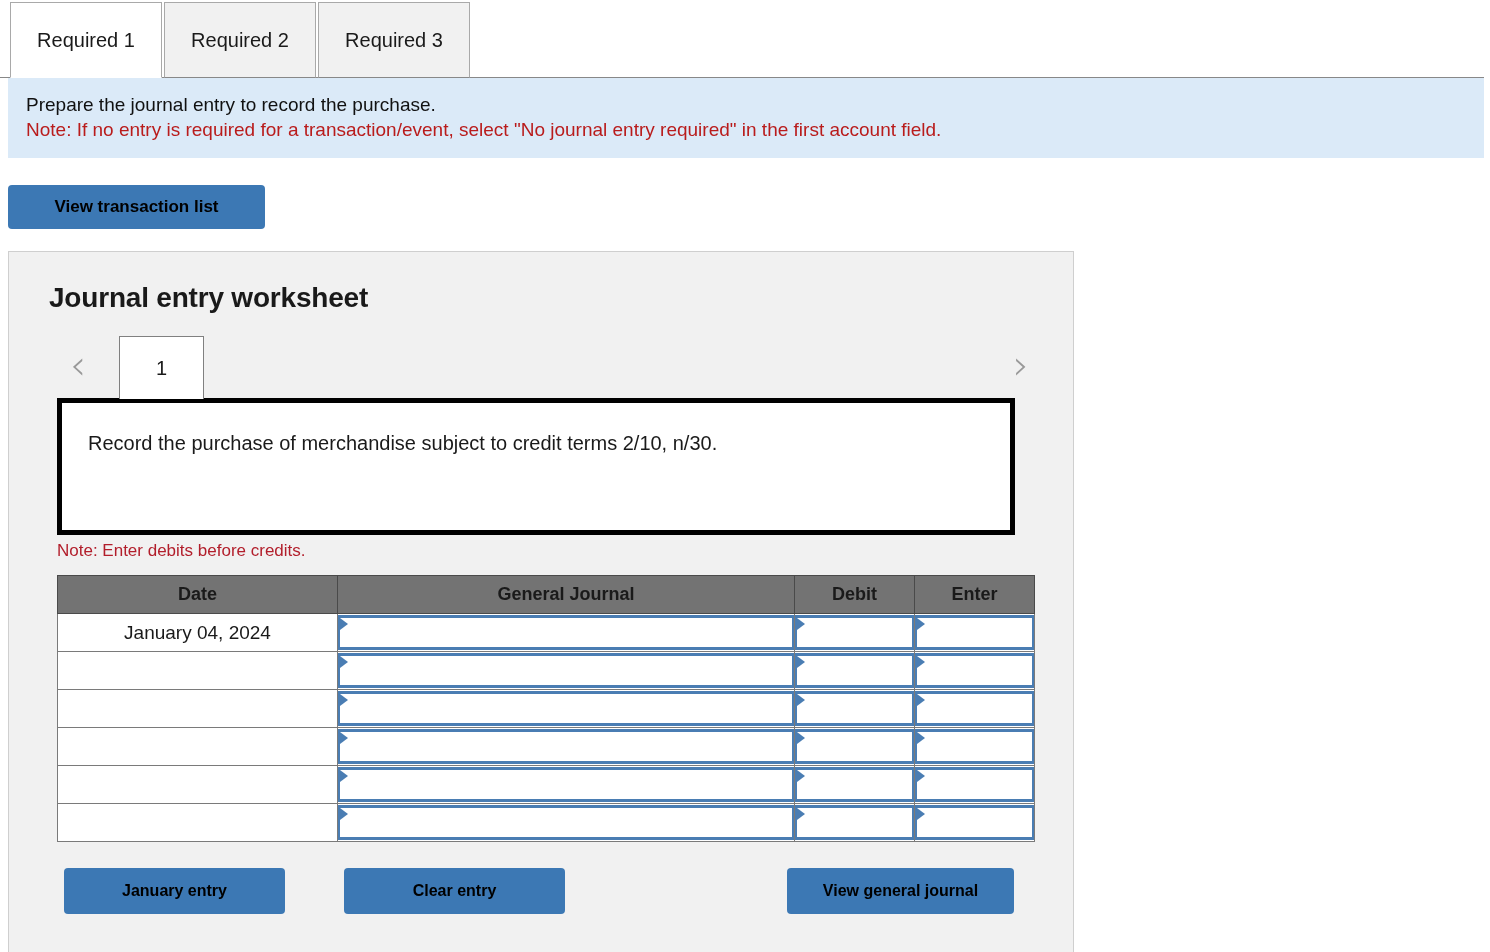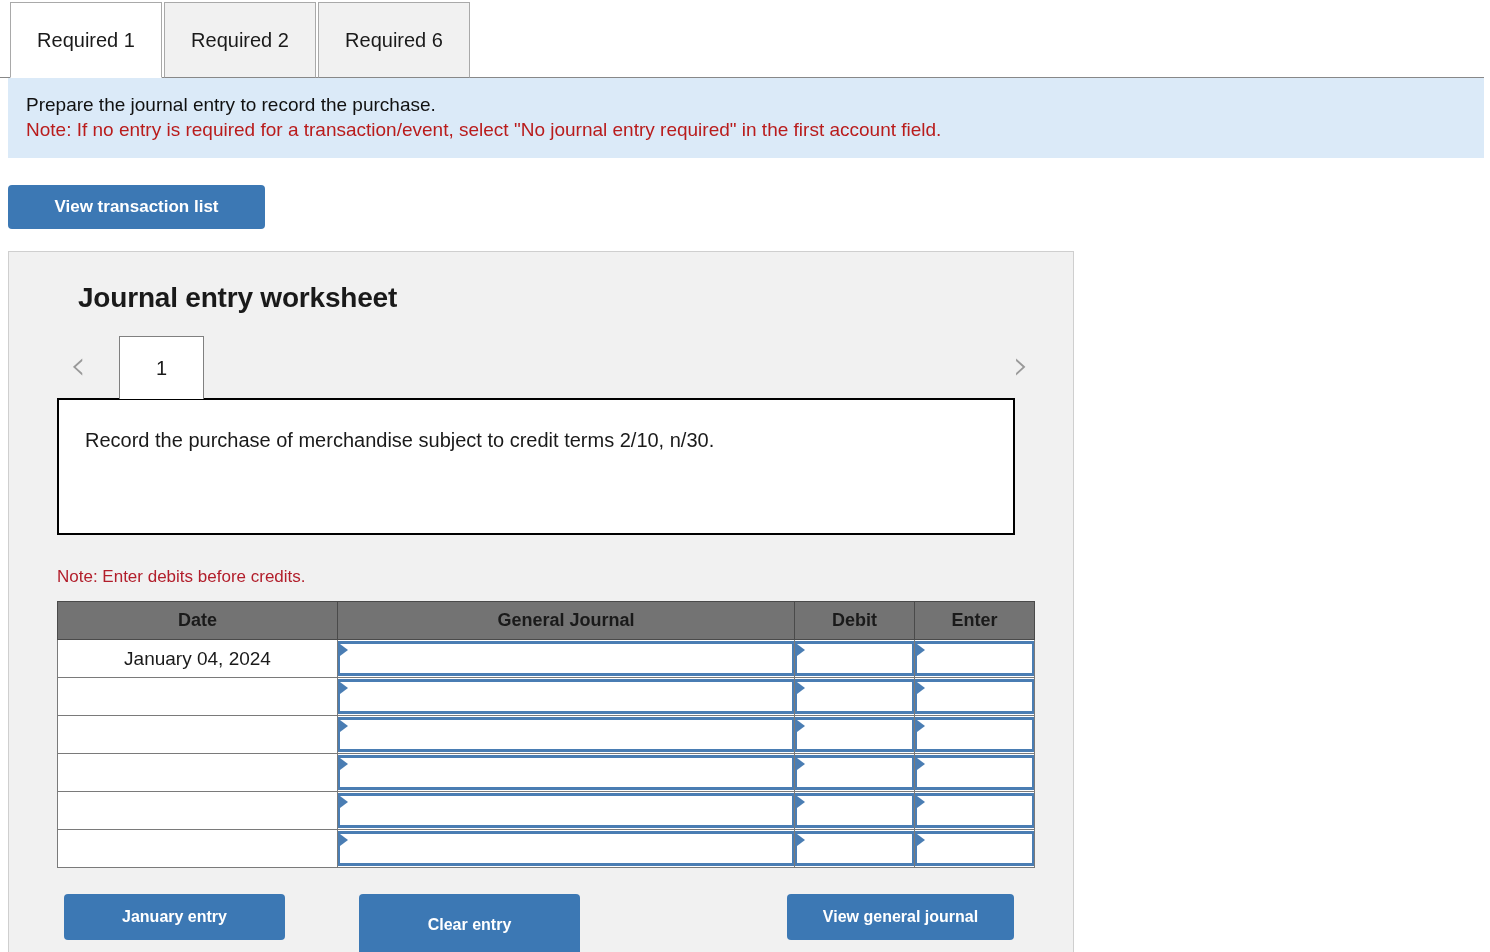--- a/index.html
+++ b/index.html
@@ -62,21 +62,21 @@
   }
   #instruction-banner .line-main { color: #111111; }
   #instruction-banner .line-note { color: #b91c1c; }
 
   
   .btn {
     display: inline-flex;
     align-items: center;
     justify-content: center;
     background: #3c78b4;
-    color: #ffffff;
+    color: #000000;
     font-weight: bold;
     font-size: 16px;
     border: none;
     border-radius: 4px;
     cursor: pointer;
     padding: 0 18px;
     font-family: "Liberation Sans", "DejaVu Sans", sans-serif;
   }
   #view-transaction-list-button {
     margin: 27px 0 0 8px;
@@ -90,21 +90,21 @@
     margin: 22px 0 0 8px;
     width: 1066px;
     background: #f1f1f1;
     border: 1px solid #cfcfcf;
     padding: 30px 0 22px 0;
     height: 706px;
   }
   #worksheet-title {
     font-size: 28px;
     font-weight: bold;
-    margin: 0 0 0 69px;
+    margin: 0 0 0 40px;
     letter-spacing: -0.2px;
   }
 
   
   #pager-row {
     position: relative;
     height: 62px;
     margin: 22px 0 0 0;
     padding-left: 48px;
   }
@@ -140,30 +140,30 @@
     cursor: pointer;
     z-index: 2;
   }
 
   
   #transaction-description-box {
     margin: 0 8px 0 48px;
     width: 958px;
     height: 137px;
     background: #ffffff;
-    border: 2px solid #000000;
+    border: 5px solid #000000;
     padding: 27px 26px 4px 26px;
     font-size: 20px;
     line-height: 26px;
     position: relative;
     z-index: 1;
   }
 
   #debits-note {
-    margin: 32px 0 0 48px;
+    margin: 6px 0 0 48px;
     color: #b21e2b;
     font-size: 17px;
   }
 
   
   #journal-table {
     margin: 14px 0 0 48px;
     width: 977px;
     border-collapse: collapse;
     table-layout: fixed;
@@ -221,38 +221,38 @@
   }
 
   
   #worksheet-actions {
     margin: 26px 0 0 48px;
     width: 977px;
     position: relative;
     height: 46px;
   }
   #record-entry-button  { position: absolute; left: 7px;   width: 221px; height: 46px; }
-  #clear-entry-button   { position: absolute; left: 302px; width: 221px; height: 62px; }
+  #clear-entry-button   { position: absolute; left: 287px; width: 221px; height: 46px; }
   #view-general-journal-button { position: absolute; left: 730px; width: 227px; height: 46px; }
 </style>
 </head>
 <body>
 
 
 
 
 <div id="tab-strip">
   <div class="req-tab active">
     <span>Required 1</span>
   </div>
   <div class="req-tab">
     <span>Required 2</span>
   </div>
   <div class="req-tab">
-    <span>Required 6</span>
+    <span>Required 3</span>
   </div>
 </div>
 
 
 <div id="instruction-banner">
   <div class="line-main">Prepare the journal entry to record the purchase.</div>
   <div class="line-note">Note: If no entry is required for a transaction/event, select "No journal entry required" in the first account field.</div>
 </div>
 
 

